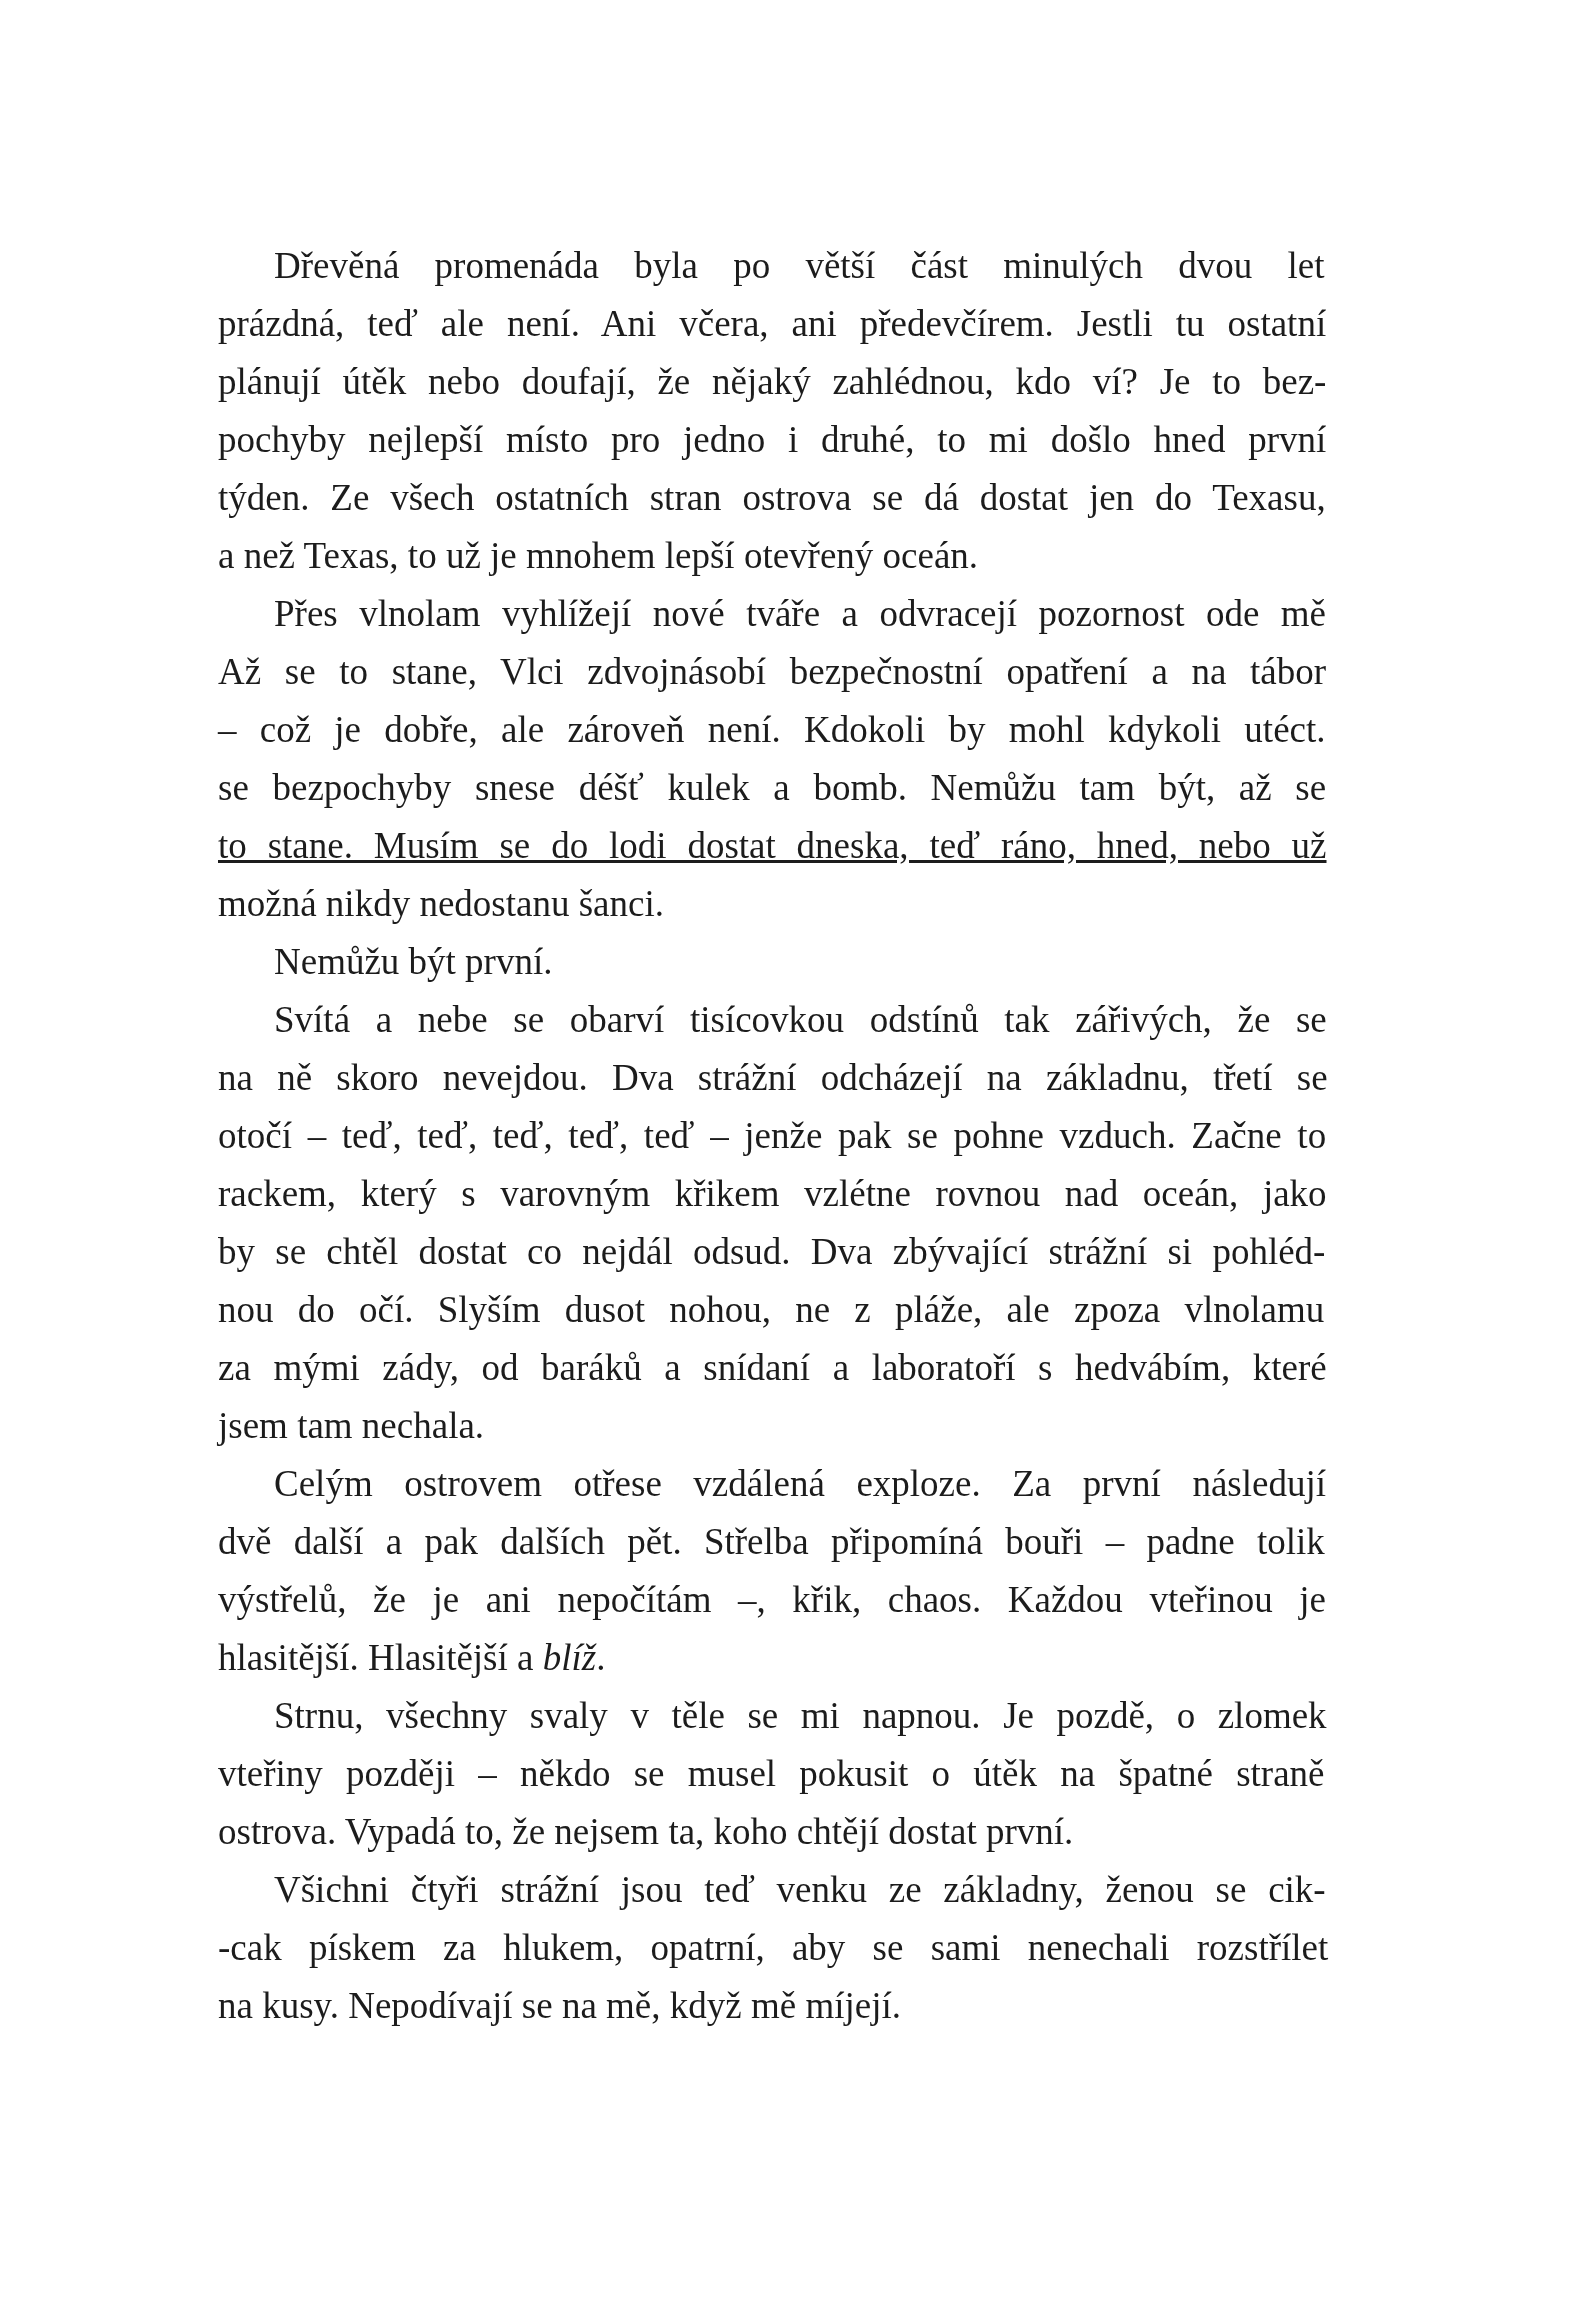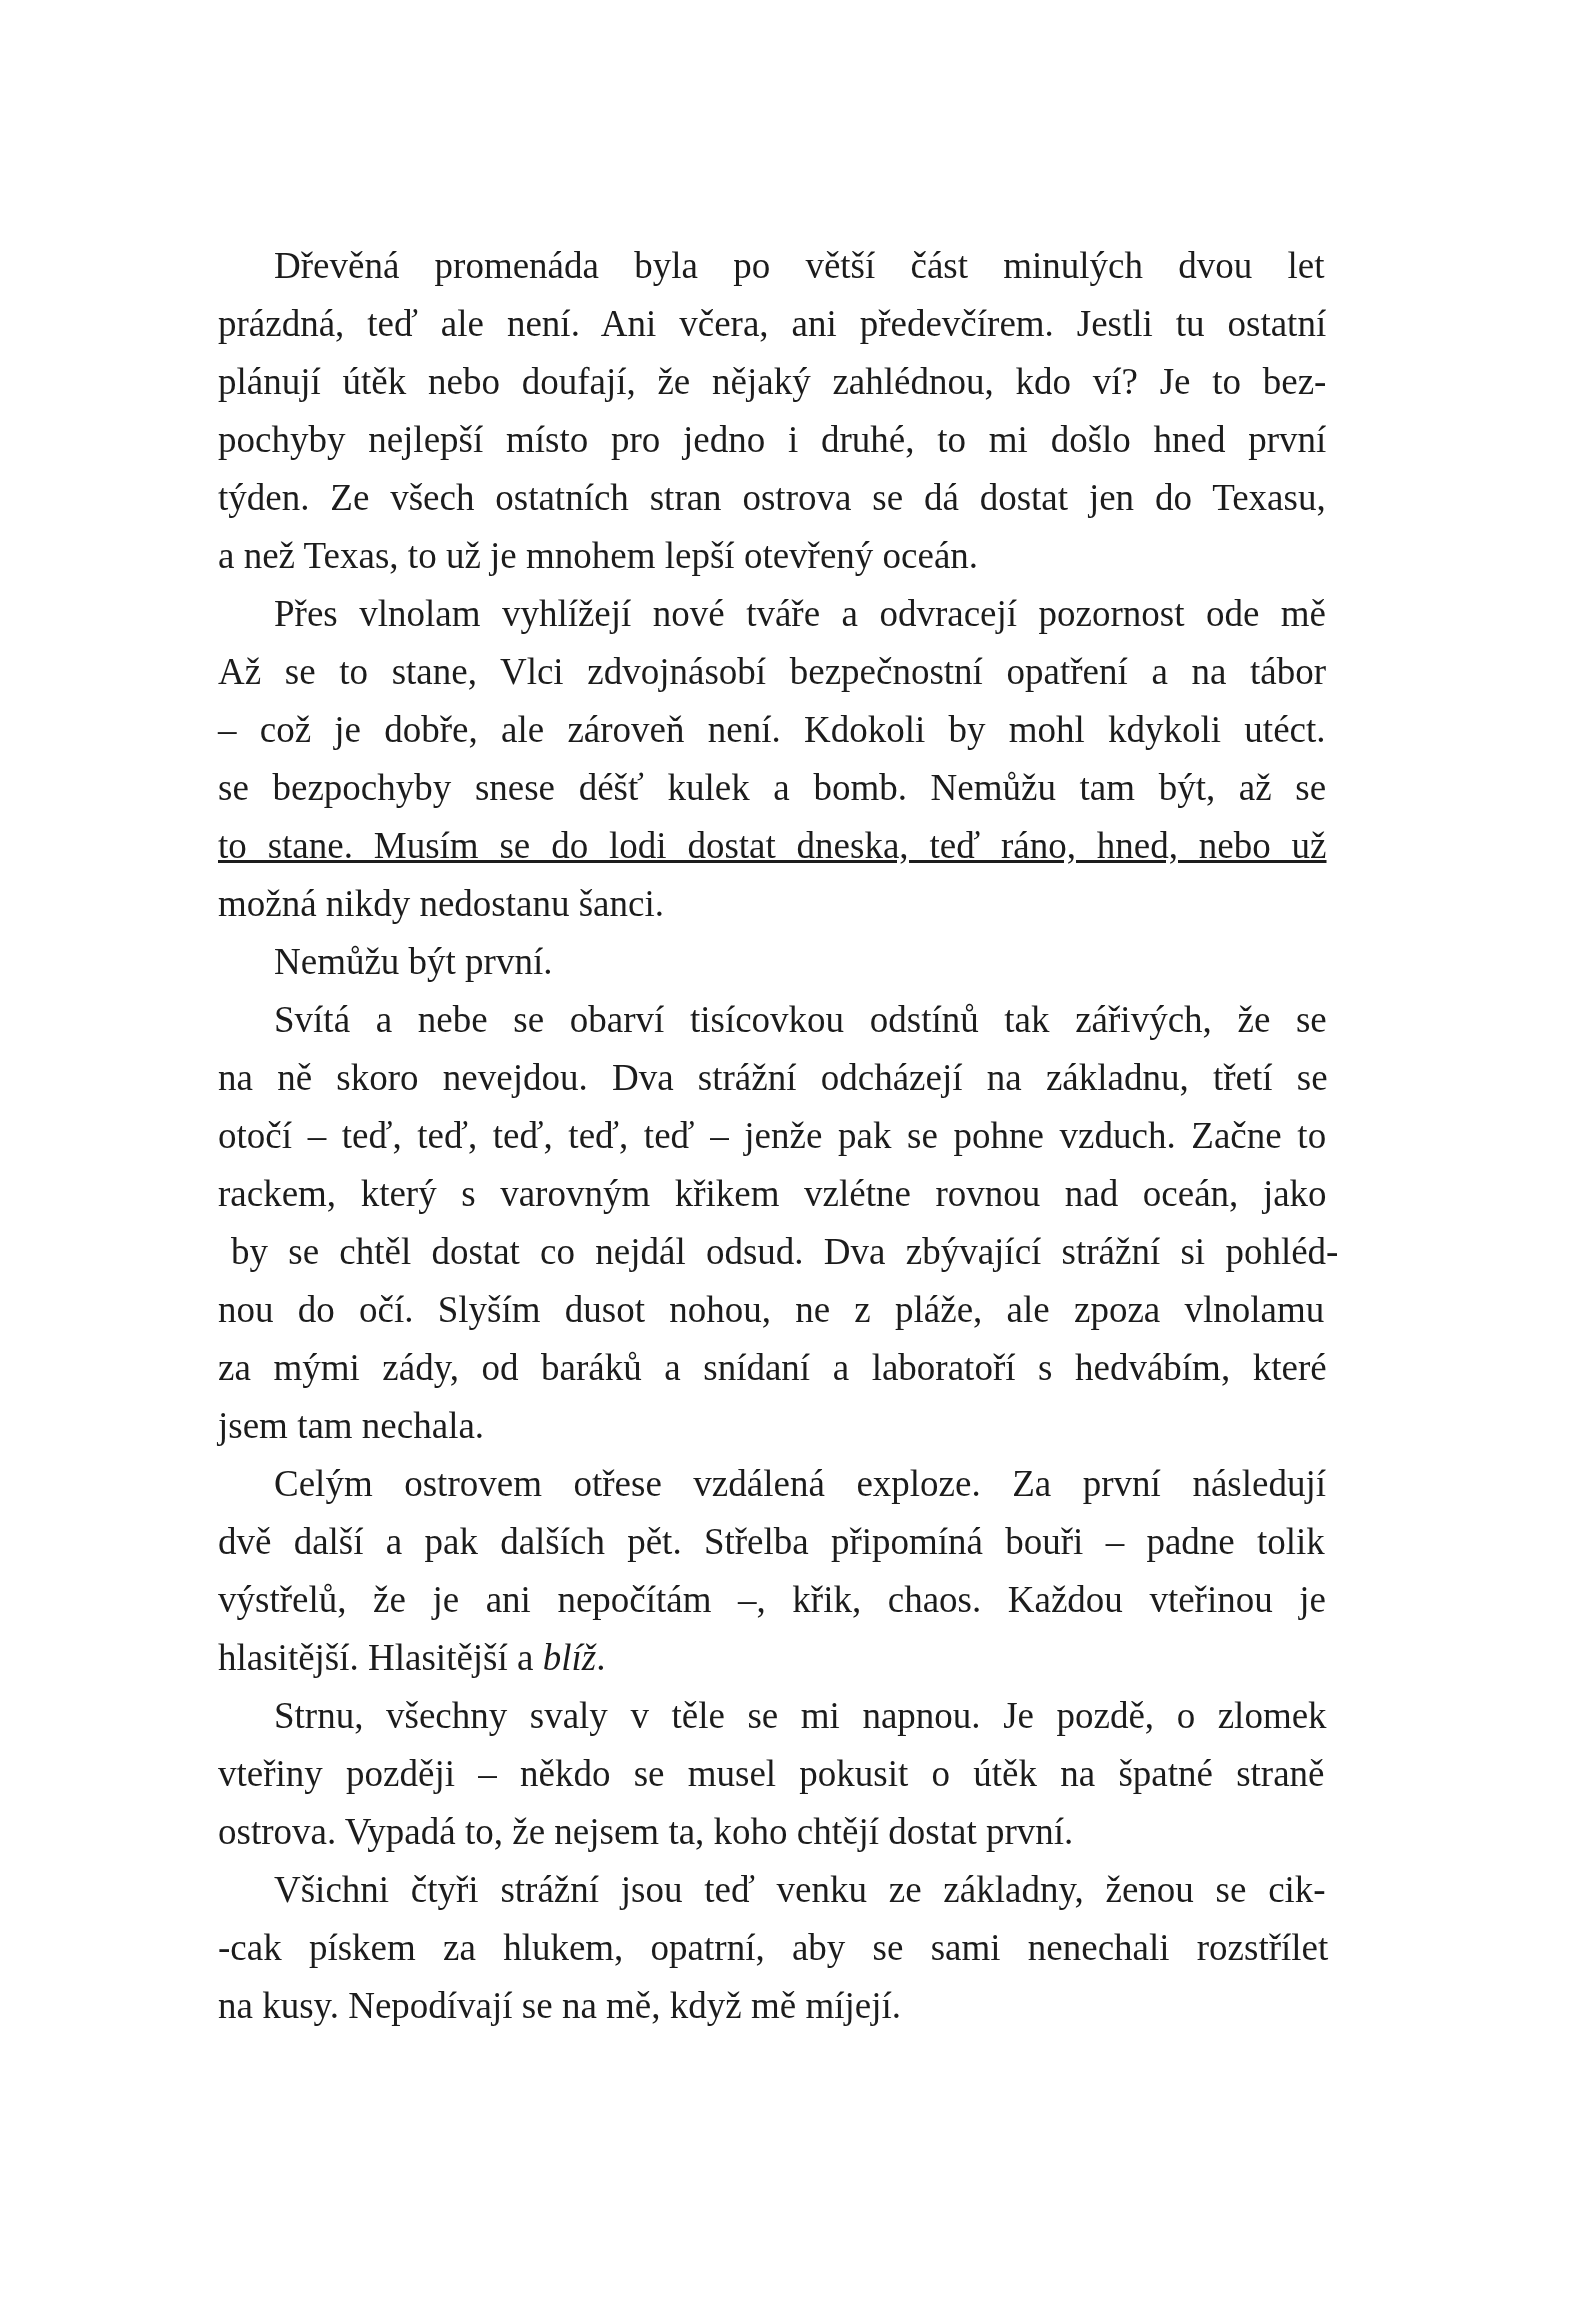--- a/index.html
+++ b/index.html
@@ -81,21 +81,21 @@
         <div class="line par-end"><span class="line-inner"><span>možná nikdy nedostanu šanci.</span></span></div>
       </div>
       <div class="paragraph">
         <div class="line indent par-end"><span class="line-inner"><span>Nemůžu být první.</span></span></div>
       </div>
       <div class="paragraph">
         <div class="line indent"><span class="line-inner" style="word-spacing: 16.4px;"><span>Svítá a nebe se obarví tisícovkou odstínů tak zářivých, že se</span></span></div>
         <div class="line"><span class="line-inner" style="word-spacing: 15px;"><span>na ně skoro nevejdou. Dva strážní odcházejí na základnu, třetí se</span></span></div>
         <div class="line"><span class="line-inner" style="word-spacing: 6.4px;"><span>otočí – teď, teď, teď, teď, teď – jenže pak se pohne vzduch. Začne to</span></span></div>
         <div class="line"><span class="line-inner" style="word-spacing: 15.3px;"><span>rackem, který s varovným křikem vzlétne rovnou nad oceán, jako</span></span></div>
-        <div class="line"><span class="line-inner" style="word-spacing: 11px; margin-left: 13px;"><span>by se chtěl dostat co nejdál odsud. Dva zbývající strážní si pohléd-</span></span></div>
+        <div class="line"><span class="line-inner" style="word-spacing: 11px;"><span>by se chtěl dostat co nejdál odsud. Dva zbývající strážní si pohléd-</span></span></div>
         <div class="line"><span class="line-inner" style="word-spacing: 15px;"><span>nou do očí. Slyším dusot nohou, ne z pláže, ale zpoza vlnolamu</span></span></div>
         <div class="line"><span class="line-inner" style="word-spacing: 13.3px;"><span>za mými zády, od baráků a snídaní a laboratoří s hedvábím, které</span></span></div>
         <div class="line par-end"><span class="line-inner"><span>jsem tam nechala.</span></span></div>
       </div>
       <div class="paragraph">
         <div class="line indent"><span class="line-inner" style="word-spacing: 22.3px;"><span>Celým ostrovem otřese vzdálená exploze. Za první následují</span></span></div>
         <div class="line"><span class="line-inner" style="word-spacing: 13px;"><span>dvě další a pak dalších pět. Střelba připomíná bouři – padne tolik</span></span></div>
         <div class="line"><span class="line-inner" style="word-spacing: 17.3px;"><span>výstřelů, že je ani nepočítám –, křik, chaos. Každou vteřinou je</span></span></div>
         <div class="line par-end"><span class="line-inner"><span>hlasitější. Hlasitější a </span><em>blíž</em><span>.</span></span></div>
       </div>

